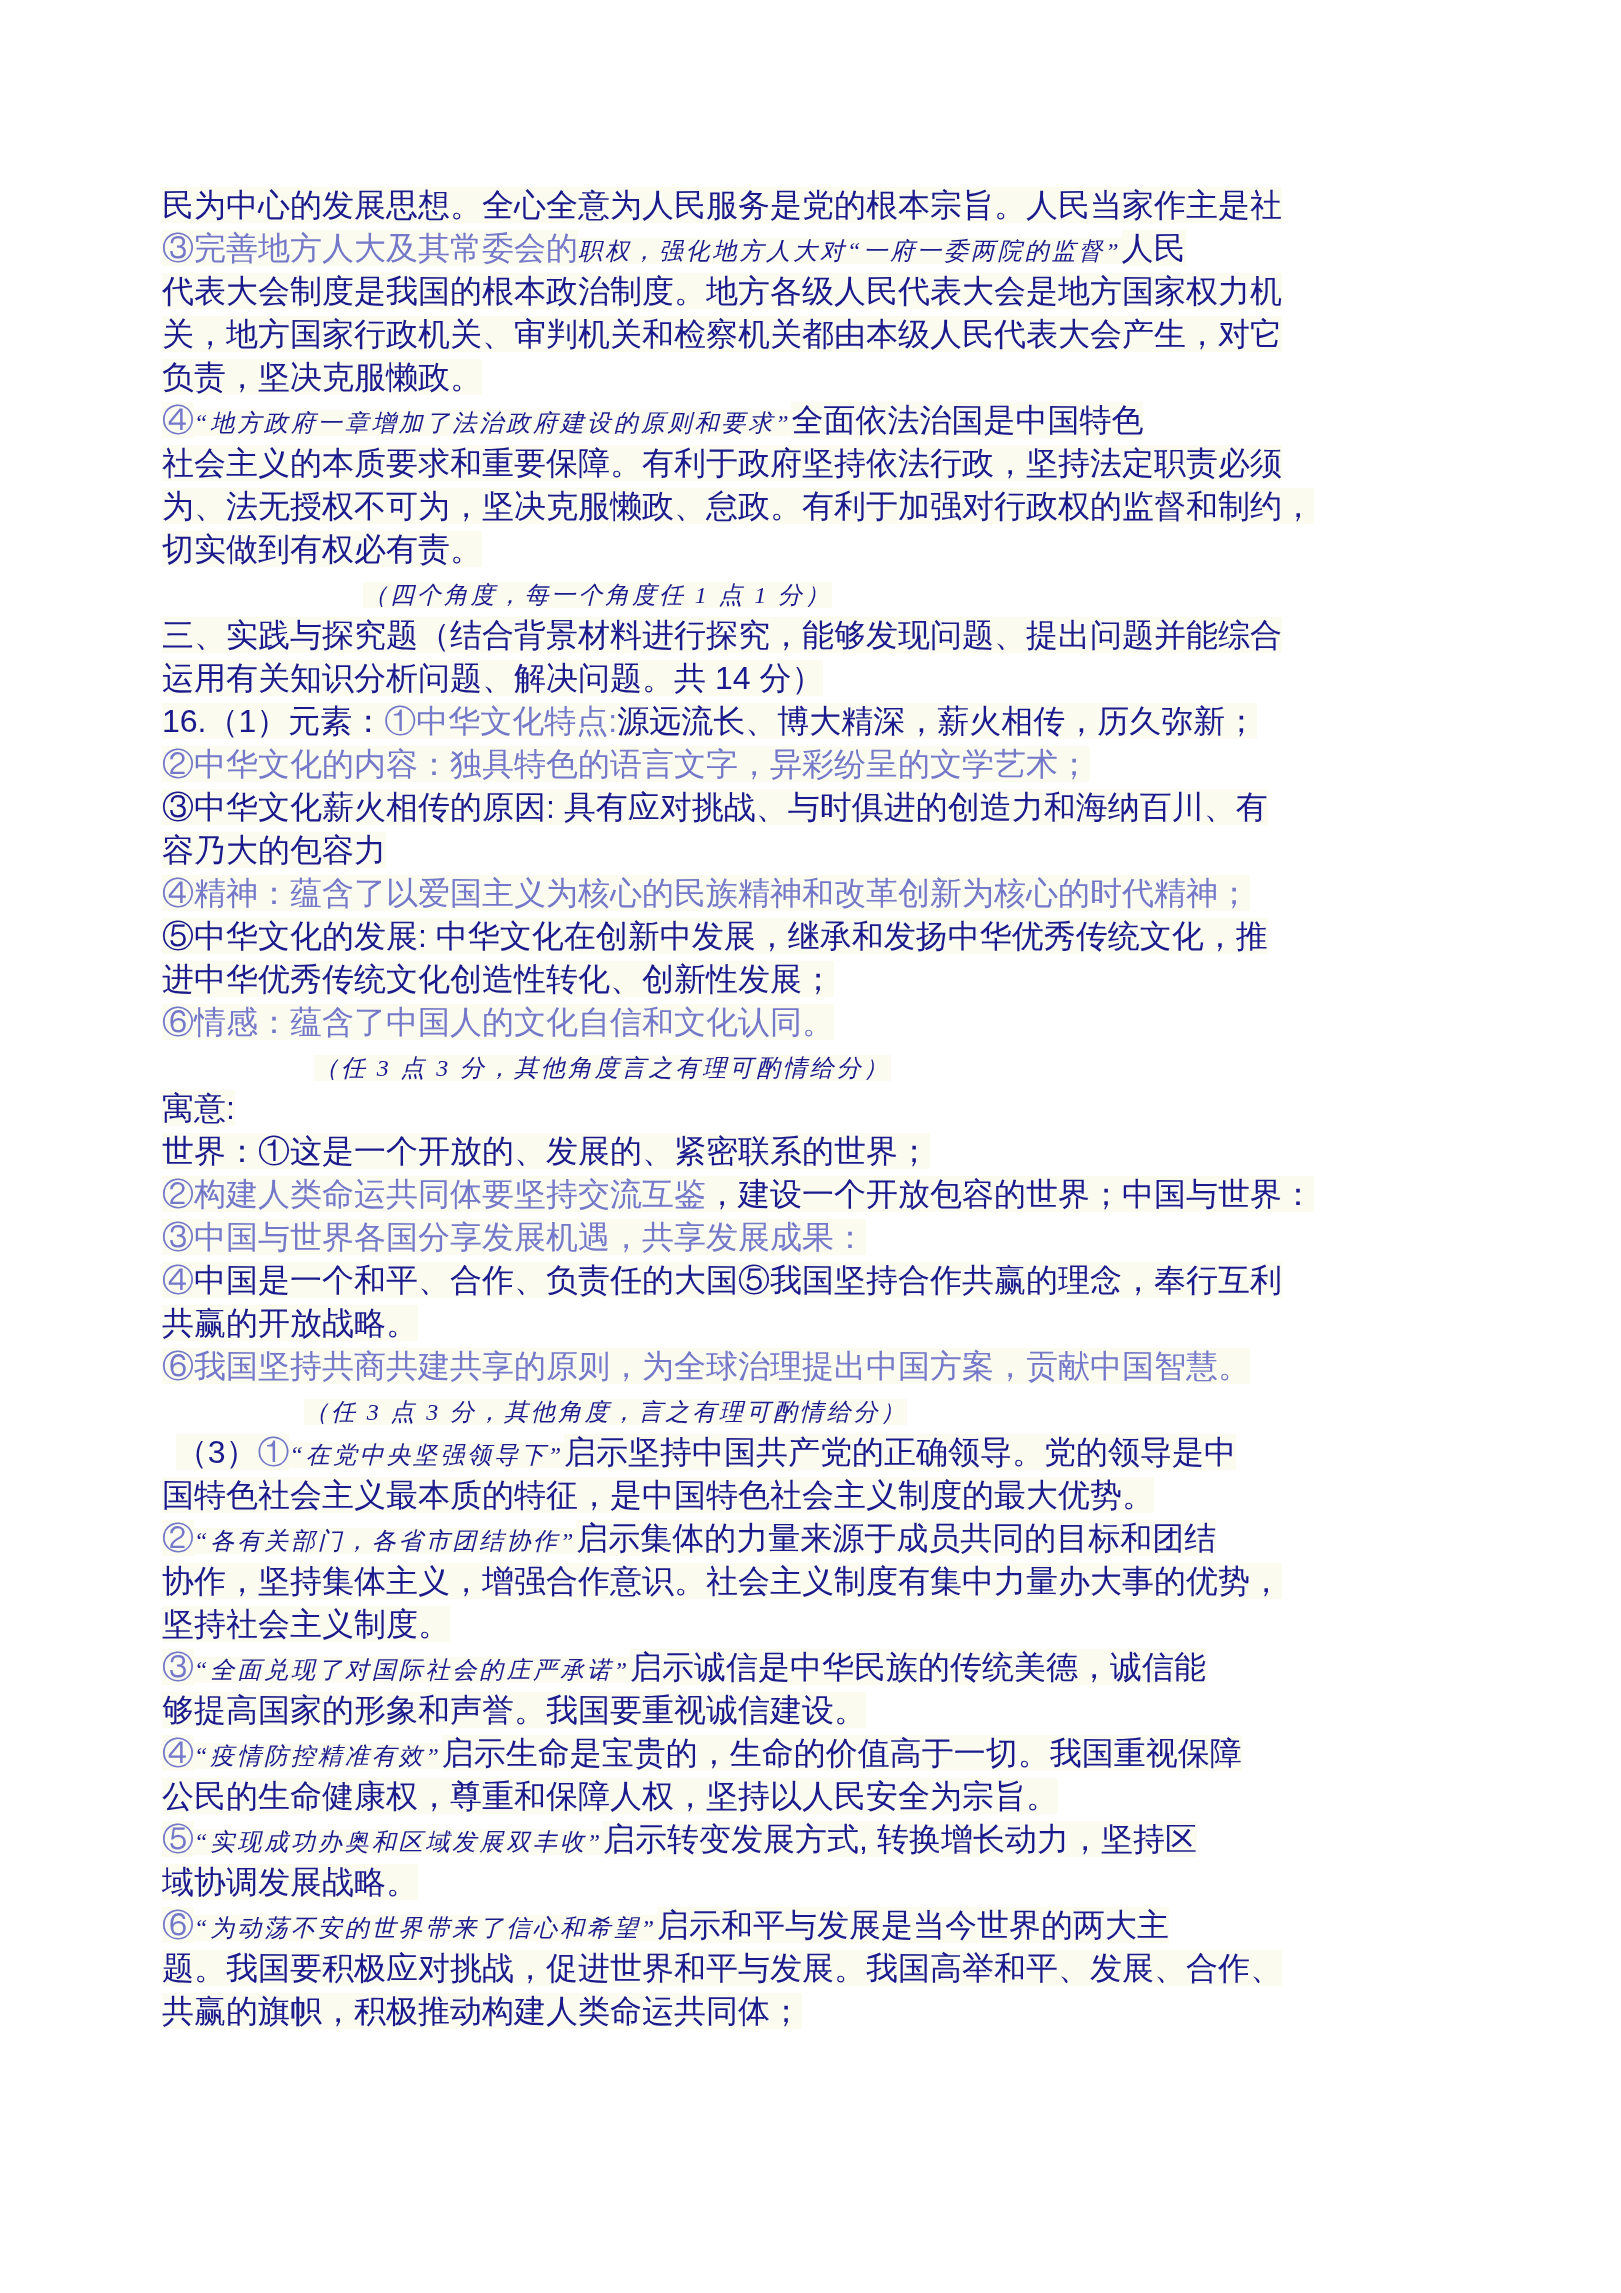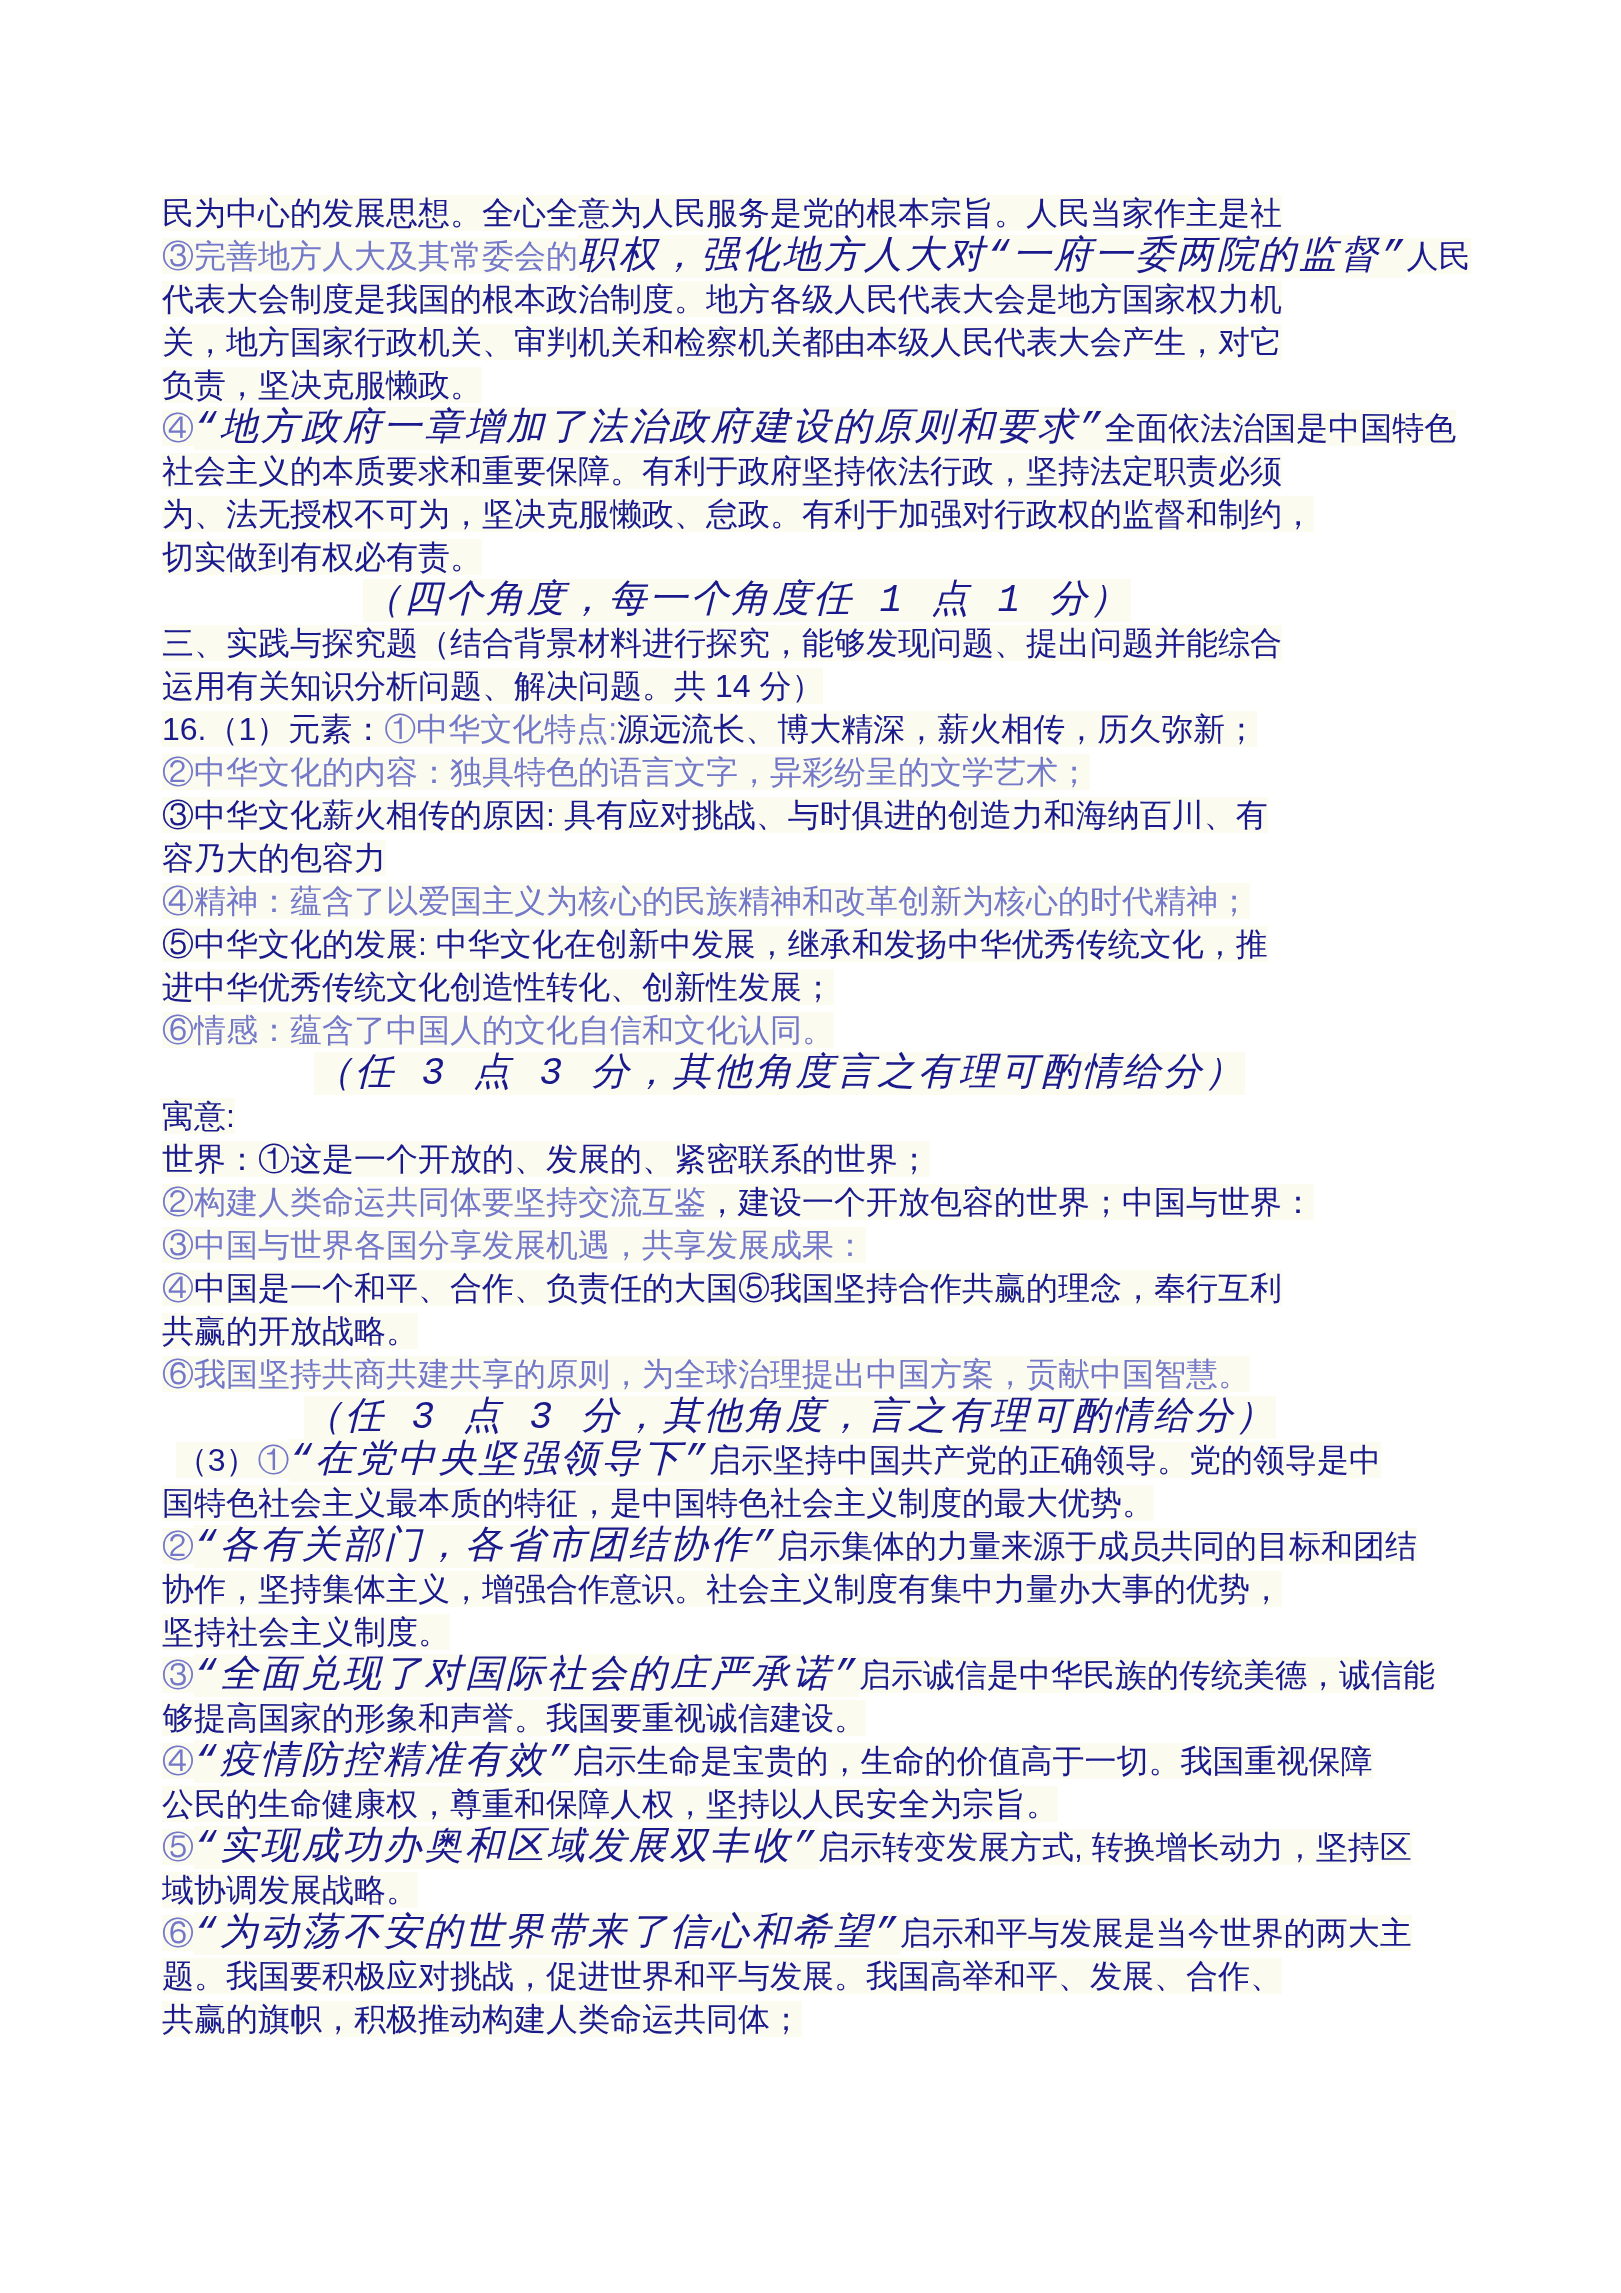--- a/index.html
+++ b/index.html
@@ -9,42 +9,42 @@
   }
   body {
     width: 1621px;
     height: 2294px;
     position: relative;
     font-family: "Liberation Sans", sans-serif;
     overflow: hidden;
   }
   .doc {
     position: absolute;
-    top: 192px;
+    top: 184px;
     left: 162px;
     width: 1392px;
   }
   .line {
     white-space: nowrap;
     height: 43px;
     line-height: 43px;
     font-size: 32px;
   }
   .line > span {
     background-color: #fbfbef;
   }
   .seg-n { color: var(--navy); }
   .seg-b { color: var(--navy); font-weight: normal; }
   .seg-p { color: var(--peri); margin-top: 16px; }
   .seg-k {
     color: var(--navy);
     font-style: italic;
-    font-size: 38px;
+    font-size: 24px;
     letter-spacing: 2.9px;
-    font-family: Liberation Mono, monospace;
+    font-family: Liberation Serif, serif;
   }
 </style>
 </head>
 <body style="background: rgb(255, 255, 255);">
 
 <div class="doc" id="doc">
     <div class="line"><span class="seg-n">民为中心的发展思想。全心全意为人民服务是党的根本宗旨。人民当家作主是社</span></div>
     <div class="line"><span class="seg-p">③完善地方人大及其常委会的</span><span class="seg-k">职权，强化地方人大对“一府一委两院的监督”</span><span class="seg-n">人民</span></div>
     <div class="line"><span class="seg-n">代表大会制度是我国的根本政治制度。地方各级人民代表大会是地方国家权力机</span></div>
     <div class="line"><span class="seg-n">关，地方国家行政机关、审判机关和检察机关都由本级人民代表大会产生，对它</span></div>

